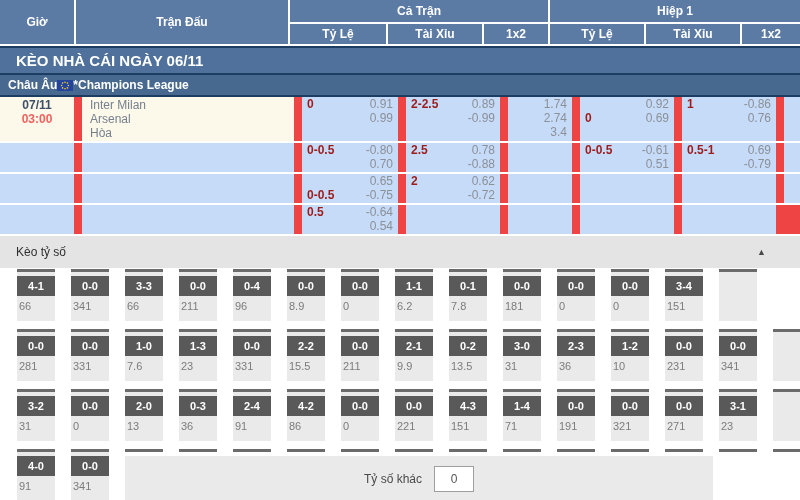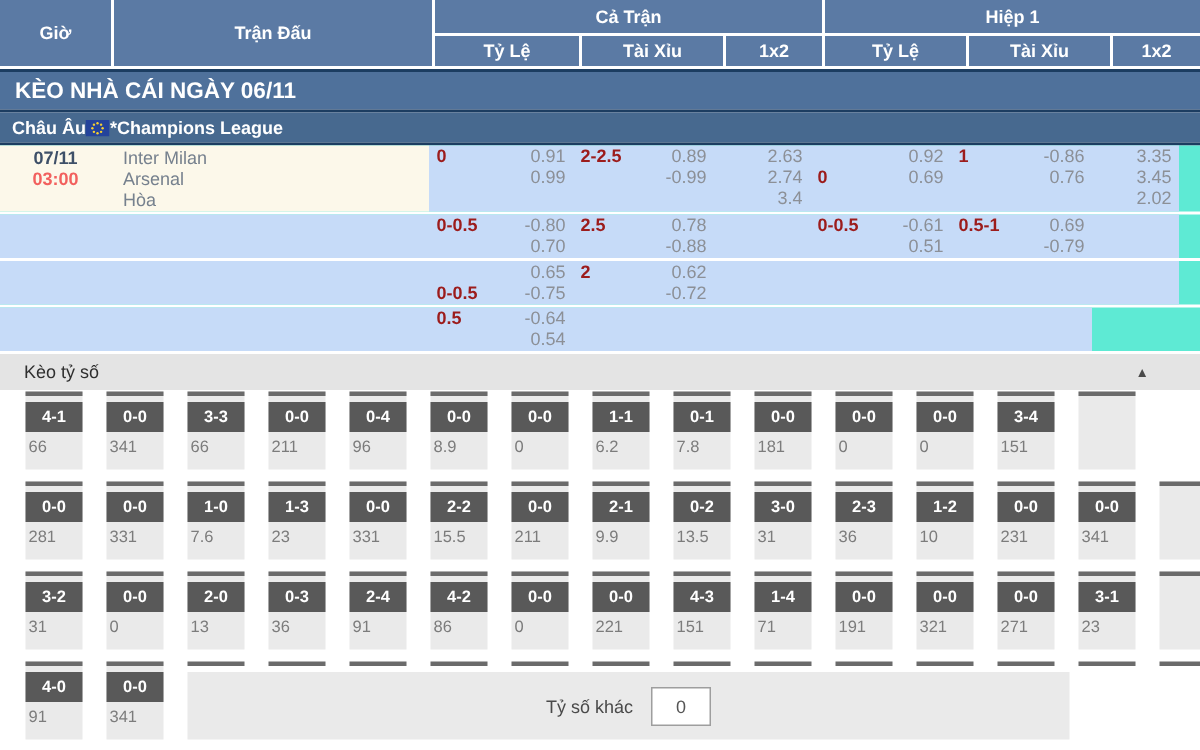--- a/index.html
+++ b/index.html
@@ -11,40 +11,40 @@
            grid-template-rows:22px 20px; gap:2px; background:#fff; margin-bottom:2px; }
   .hcell { background:var(--header_blue); color:#fff; font-weight:bold; font-size:12px;
            display:flex; align-items:center; justify-content:center; }
   .hc-time  { grid-column:1; grid-row:1/3; }
   .hc-match { grid-column:2; grid-row:1/3; }
   .hc-full  { grid-column:3/6; grid-row:1; }
   .hc-half  { grid-column:6/9; grid-row:1; }
 
   .navy { height:2px; background:var(--navy_border); }
   .banner { height:25px; background:var(--banner_blue); color:#fff; font-weight:bold;
-            font-size:15px; display:flex; align-items:center; padding-left:10px; }
+            font-size:15px; display:flex; align-items:center; padding-left:16px; }
   .league { height:20px; background:var(--league_blue); color:#fff; font-weight:bold;
             font-size:12px; display:flex; align-items:center; gap:0; padding-left:8px; }
 
   
   .orow { display:grid; grid-template-columns:74px 212px 96px 94px 64px 94px 94px 58px;
-          gap:0; background:#5eead4; margin-bottom:2px; height:29px; }
+          gap:8px; background:#ef4444; margin-bottom:2px; height:29px; }
   .orow.first { height:44px; }
   .ocell { background:var(--cell_blue); font-size:12px; overflow:hidden; }
   .ocell.cream { background:var(--cream); }
   .oline { display:flex; line-height:14px; padding:0 5px; }
   .olabel { color:var(--label_red); font-weight:bold; }
   .oval { color:var(--value_gray); margin-left:auto; }
   .tcell { text-align:center; line-height:14px; padding-top:1px; }
   .tdate { color:#3e5068; font-weight:bold; }
   .ttime { color:var(--time_red); font-weight:bold; }
   .mcell { padding:1px 0 0 8px; line-height:14px; color:var(--team_gray); }
 
   
-  .shead { height:24px; background:#e4e4e4; display:flex; align-items:center;
+  .shead { height:32px; background:#e4e4e4; display:flex; align-items:center;
            justify-content:space-between; padding:0 34px 0 16px; font-size:12px; color:#2f2f2f; }
   .sarrow { font-size:9px; color:#4a4a4a; cursor:pointer; }
   .scontent { padding-top:1px; }
   .srow { display:flex; padding-left:17px; margin-bottom:8px; height:52px; position:relative; }
   .scell { width:38px; margin-right:16px; background:#eaeaea; flex:none; }
   .sctop { height:3px; background:#6b6b6b; margin-bottom:4px; }
   .sclabel { height:20px; background:var(--score_dark); color:#fff; font-weight:bold; font-size:11px;
              display:flex; align-items:center; justify-content:center; }
   .scval { font-size:11px; color:#7c7c7c; padding:4px 2px 0 2px; }
   .spanel { width:588px; flex:none; }
@@ -120,21 +120,21 @@
           <div class="oline">
             <span class="olabel">2-2.5</span>
             <span class="oval">0.89</span>
           </div>
           <div class="oline">
             <span class="oval">-0.99</span>
           </div>
         </div>
         <div class="ocell odds">
           <div class="oline">
-            <span class="oval">2.63</span>
+            <span class="oval">1.74</span>
           </div>
           <div class="oline">
             <span class="oval">2.74</span>
           </div>
           <div class="oline">
             <span class="oval">3.4</span>
           </div>
         </div>
         <div class="ocell odds">
           <div class="oline">

